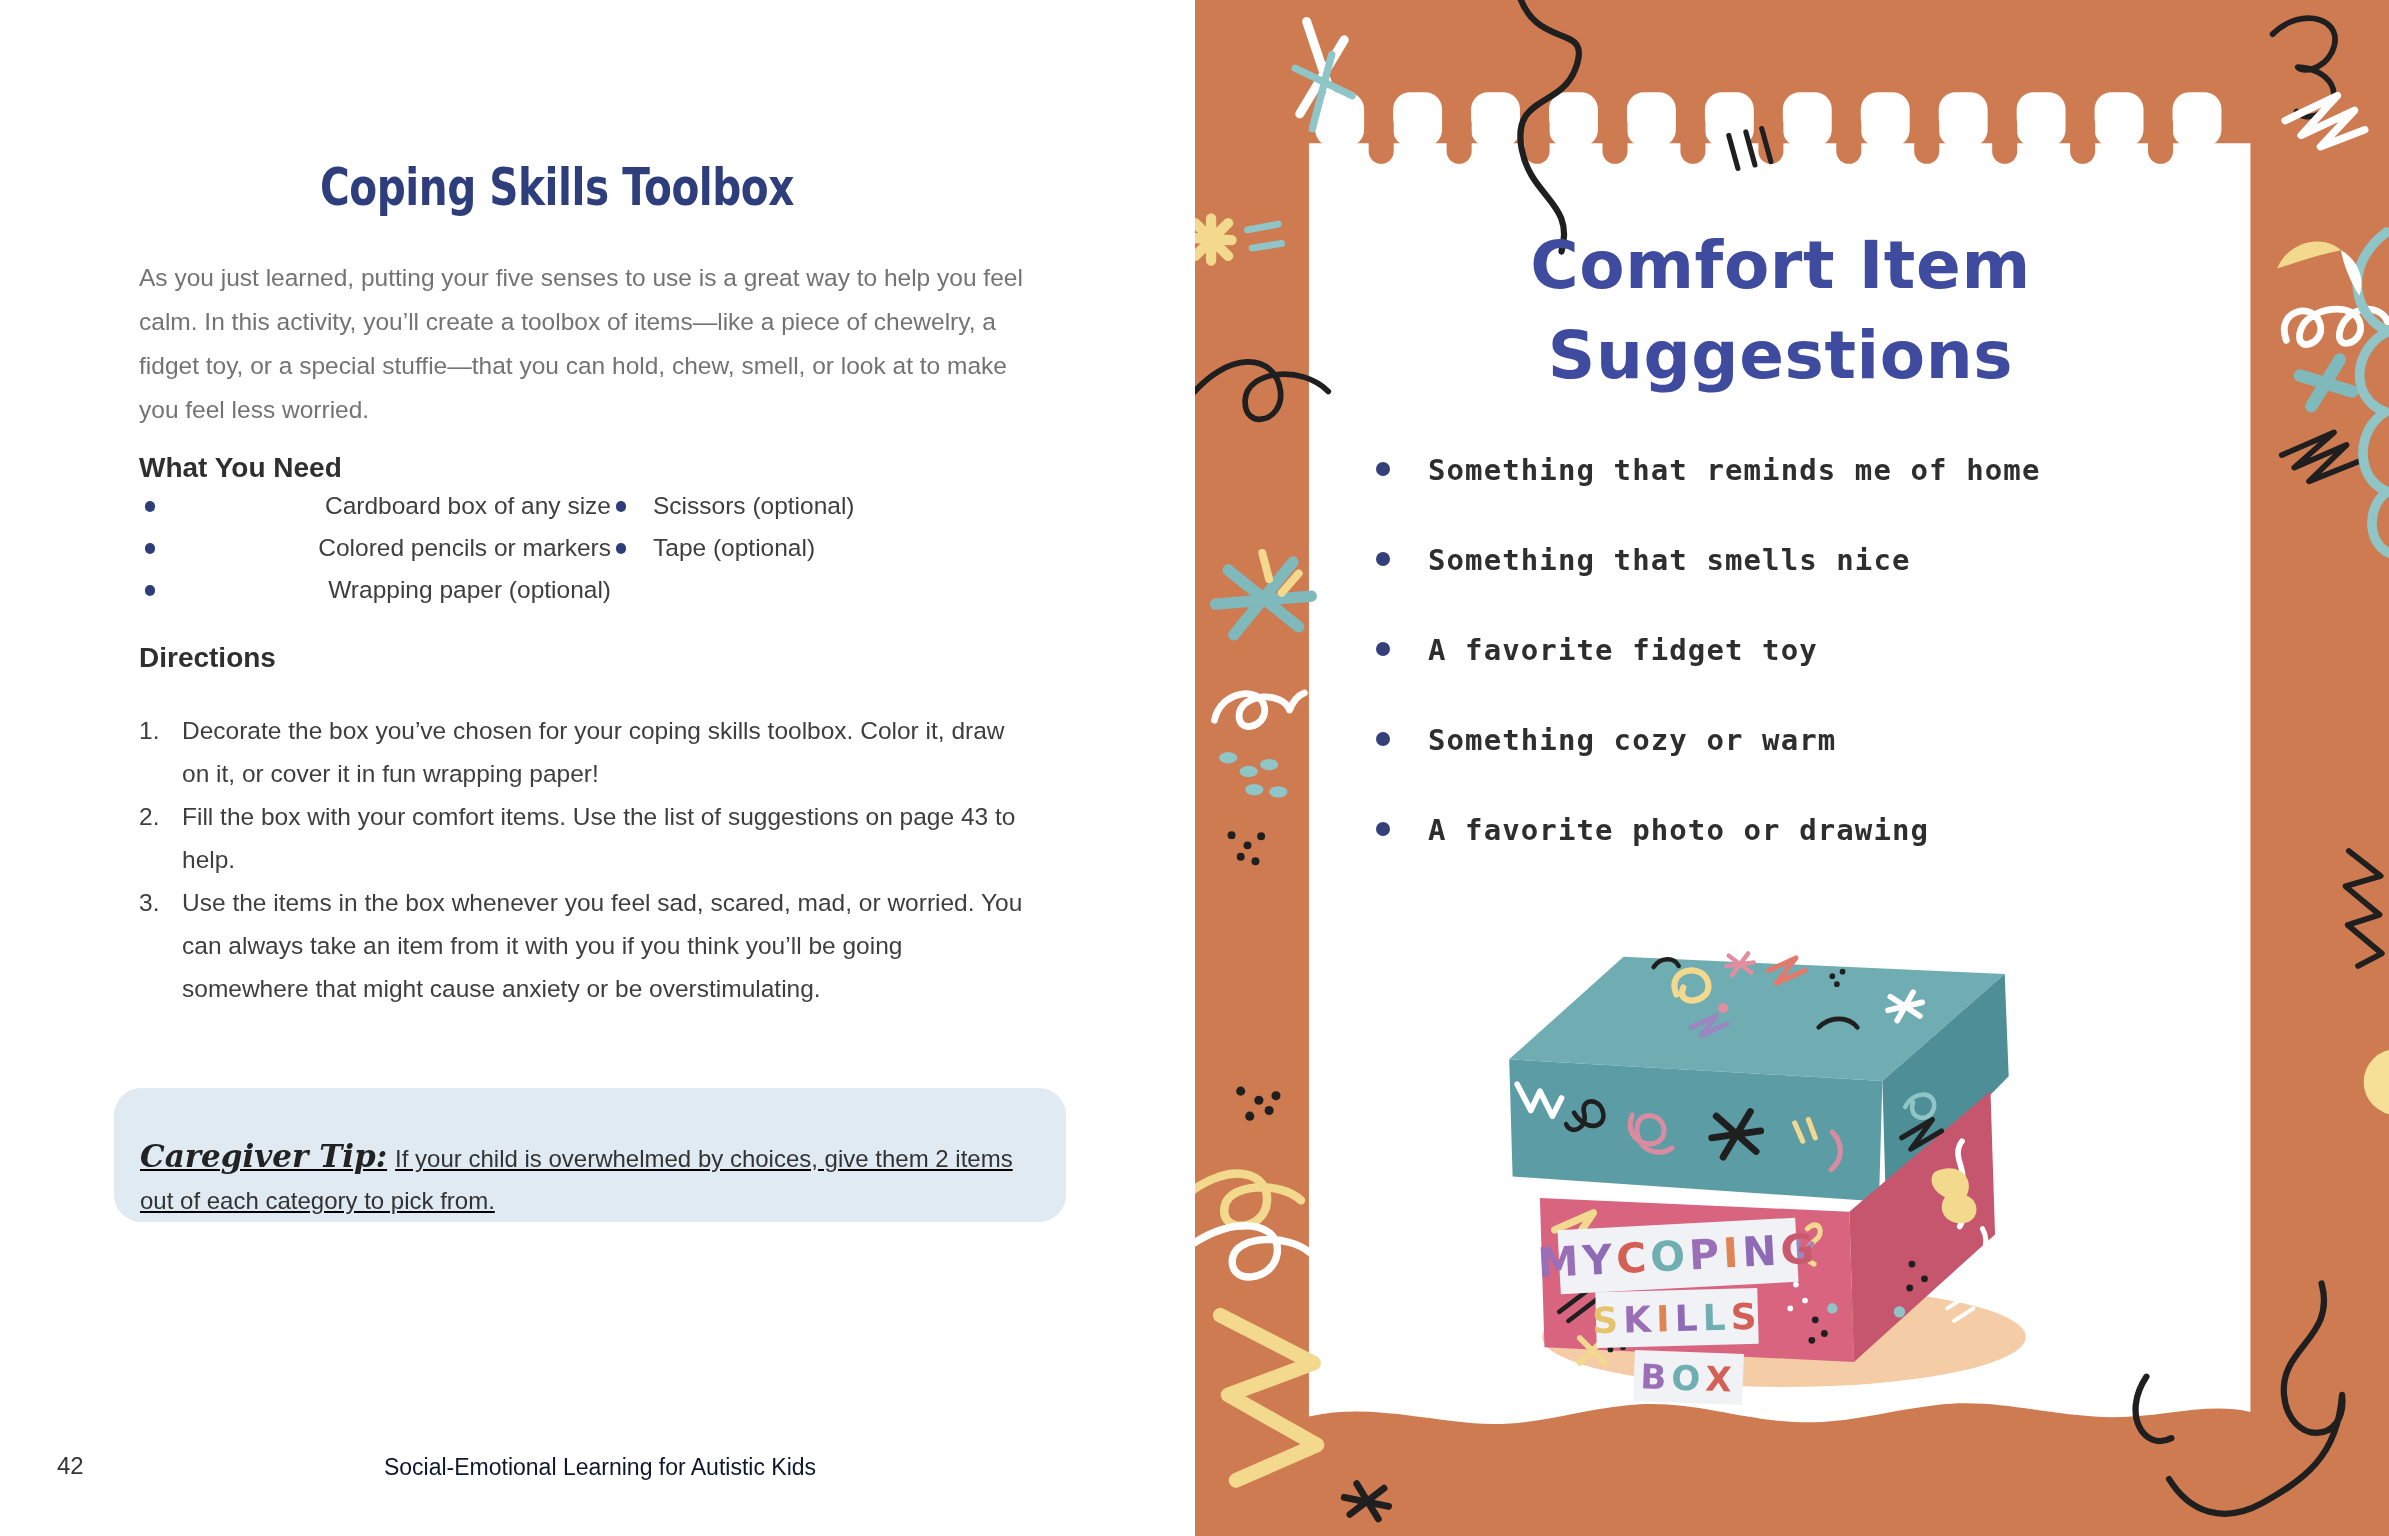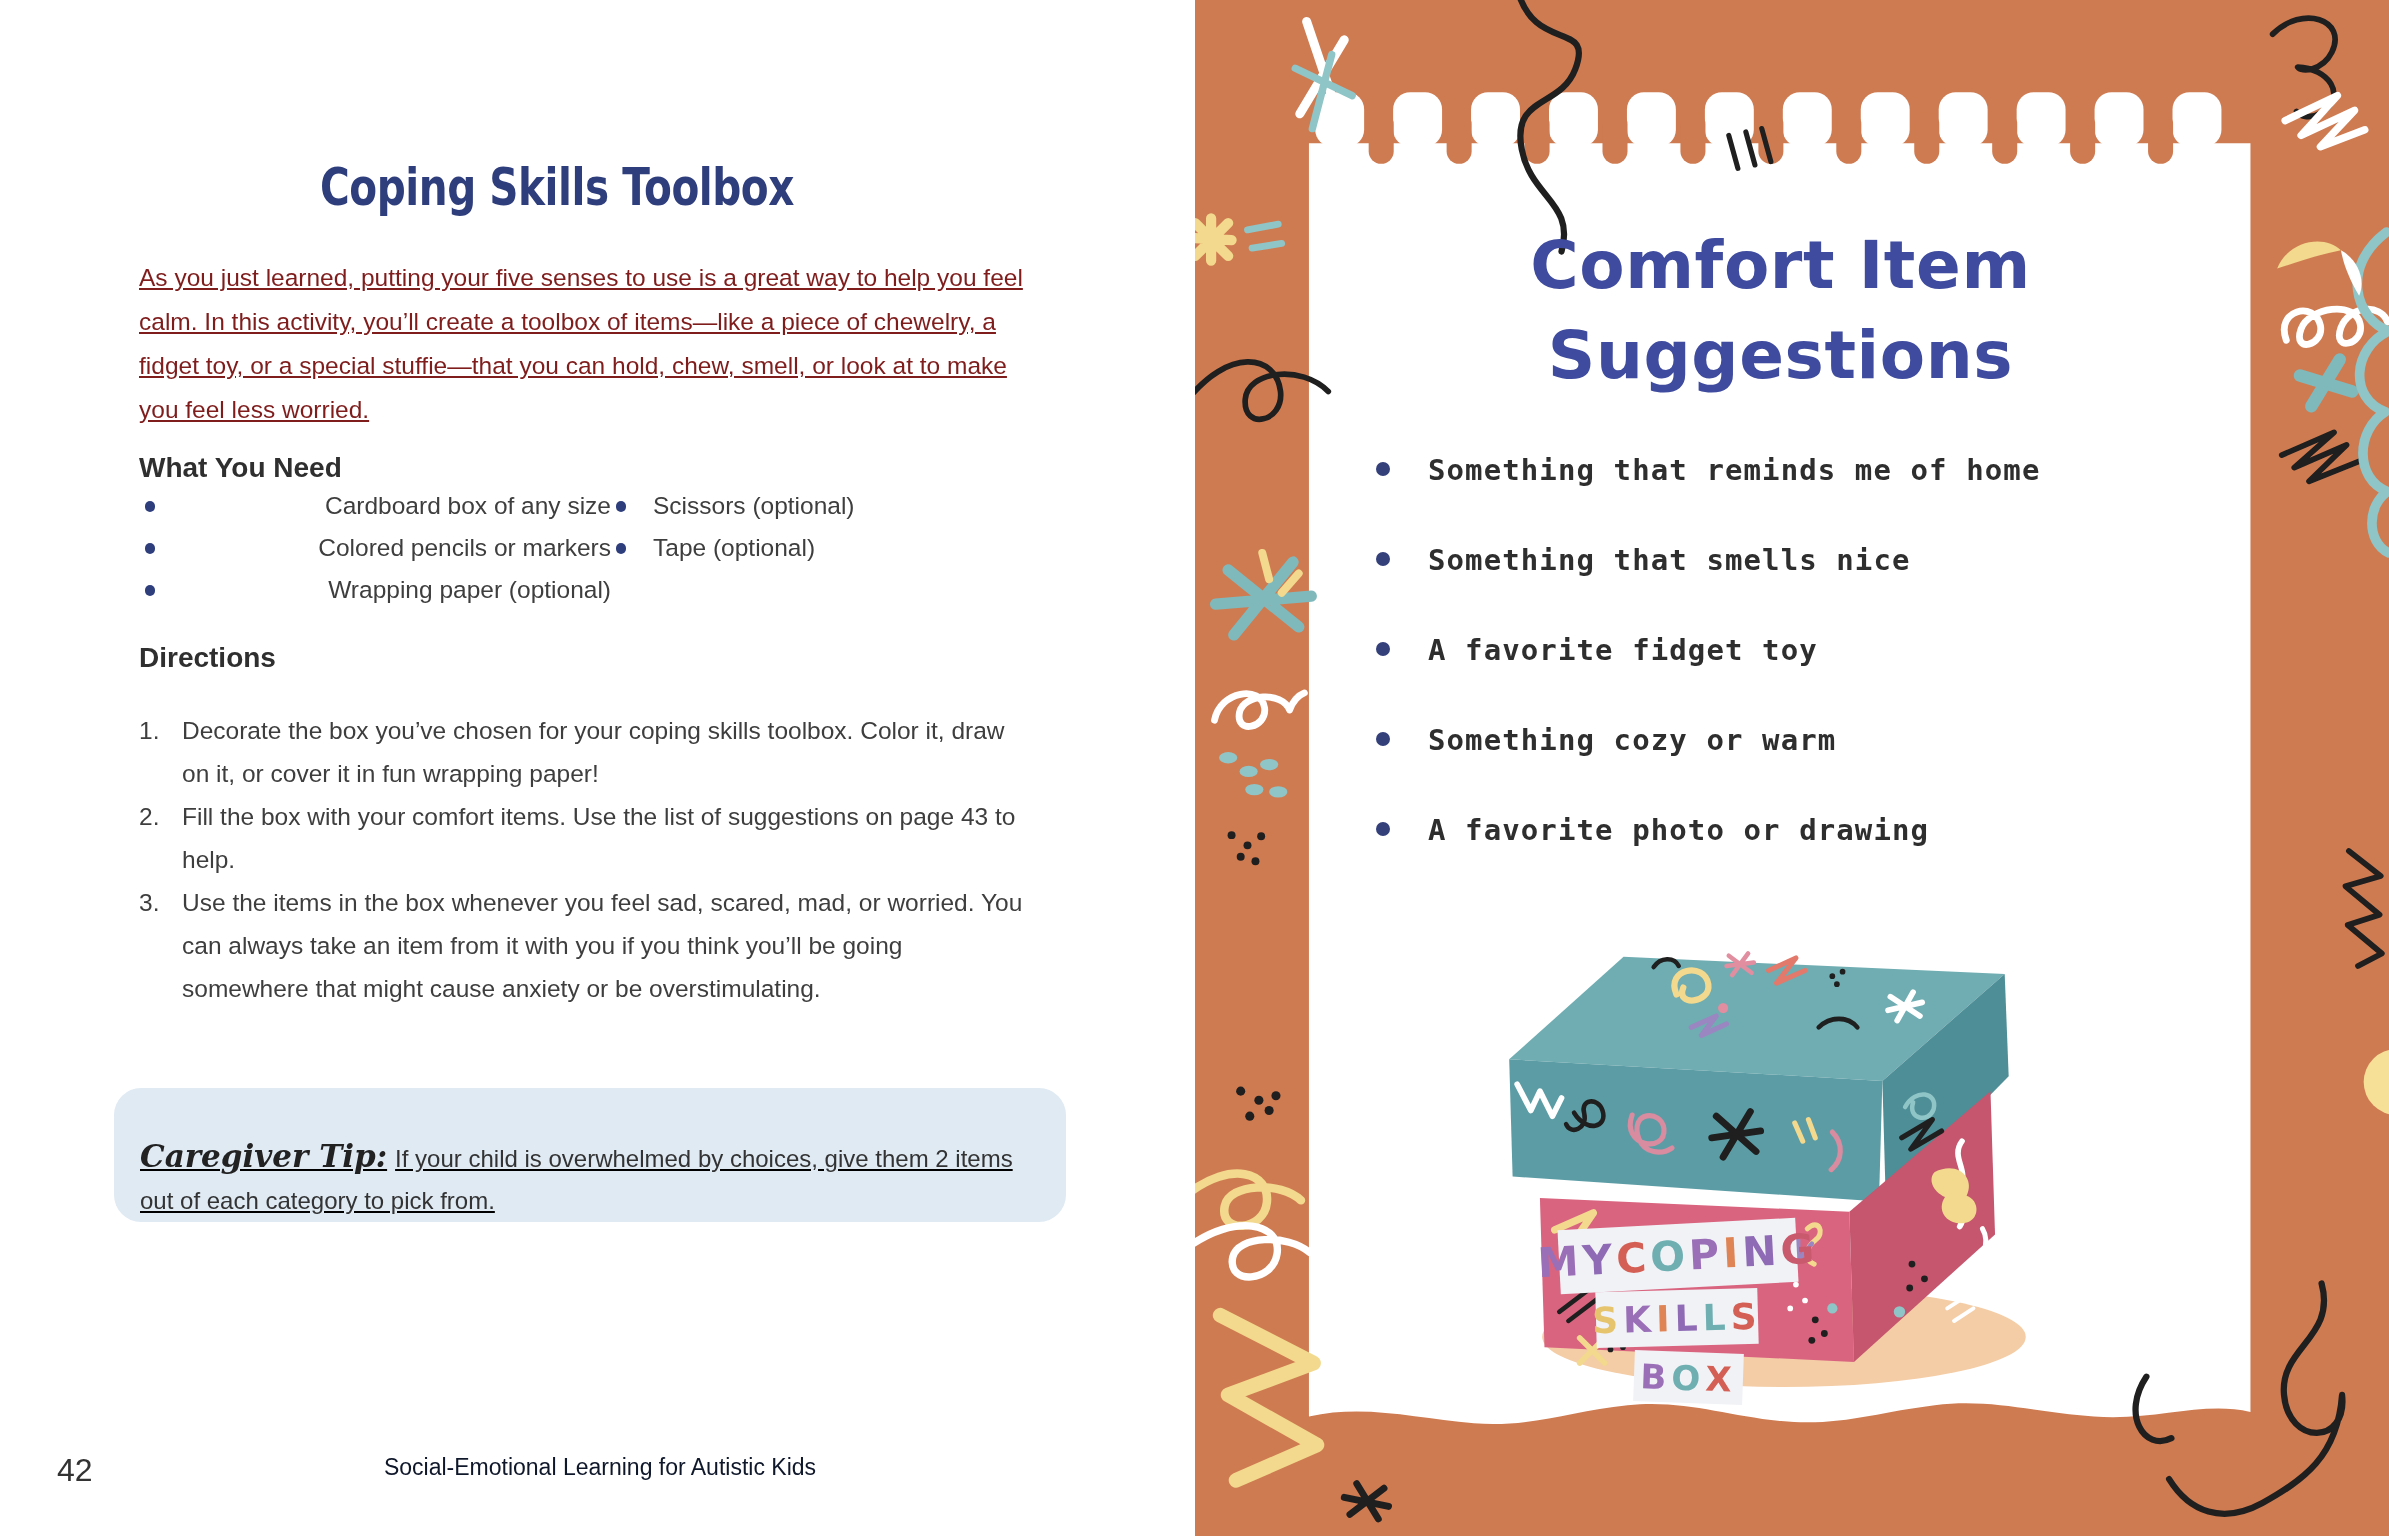--- a/index.html
+++ b/index.html
@@ -4,39 +4,39 @@
 <style>
   html,body{margin:0;padding:0;background:#ffffff;}
   .spread{position:relative;width:2389px;height:1536px;overflow:hidden;background:#ffffff;
           font-family:"Liberation Sans",sans-serif;}
   
   .page-left{position:absolute;left:0;top:0;width:1195px;height:1536px;background:#ffffff;}
   .lp-title{position:absolute;left:139px;top:126px;width:836px;text-align:center;
             font-family:"DejaVu Sans",sans-serif;font-weight:800;font-size:52px;line-height:1;
             color:#2E3D7C;transform:scaleX(.78);transform-origin:center;letter-spacing:-0.6px;}
   .lp-intro{position:absolute;left:139px;top:231px;width:885px;
-            font-size:24.5px;line-height:44px;color:#7f1d1d;text-decoration:underline;}
+            font-size:24.5px;line-height:44px;color:#737373;}
   .lp-h2{position:absolute;left:139px;font-size:28px;line-height:1;font-weight:700;color:#2F2F2F;}
   .lp-h2.wyn{top:431px;}
   .lp-h2.dir{top:621px;}
   .need-col{position:absolute;top:485px;list-style:none;margin:0;padding:0;}
   .need-col.c1{left:139px;width:472px;text-align:right;}
   .need-col.c2{left:610px;width:410px;}
   .need-col li{position:relative;padding-left:43px;line-height:42px;font-size:24.5px;color:#3E3E3E;}
   .dot{position:absolute;left:5.7px;top:16px;width:10.8px;height:10.8px;border-radius:50%;background:#2E3D7C;}
   .steps{position:absolute;left:139px;top:709px;width:887px;}
   .step{display:flex;}
   .step-num{width:43px;flex:none;font-size:24.5px;line-height:43px;color:#3E3E3E;}
   .step-text{font-size:24.5px;line-height:43px;color:#3E3E3E;}
   .tip{position:absolute;left:114px;top:1088px;width:952px;height:134px;background:#DFEAF3;
        border-radius:27px;box-sizing:border-box;padding:23px 26px;text-decoration:underline;}
   .tip-inner{font-size:24px;line-height:42px;color:#333333;}
   .tip-label{font-family:"DejaVu Serif",serif;font-style:italic;font-weight:700;font-size:31px;
              color:#222222;margin-right:8px;}
-  .lp-pagenum{position:absolute;left:57px;top:1452px;font-size:32px;color:#333333;}
+  .lp-pagenum{position:absolute;left:57px;top:1452px;font-size:24px;color:#333333;}
   .lp-footer{position:absolute;left:139px;top:1454px;width:922px;text-align:center;
              font-size:23px;color:#0f172a;}
   
   .page-right{position:absolute;left:1195px;top:0;width:1195px;height:1536px;background:#CF7B51;overflow:hidden;}
   .rp-art{position:absolute;left:0;top:0;z-index:1;}
   .rp-title{position:absolute;left:142px;top:221px;width:887px;text-align:center;z-index:2;
             font-family:"DejaVu Sans",sans-serif;font-weight:700;font-size:66px;line-height:90px;
             color:#3E4B9E;letter-spacing:0.6px;}
   .rp-list{position:absolute;left:233px;top:453px;margin:0;padding:0;list-style:none;z-index:2;}
   .rp-list li{position:relative;height:90px;font-family:"DejaVu Sans Mono",monospace;

